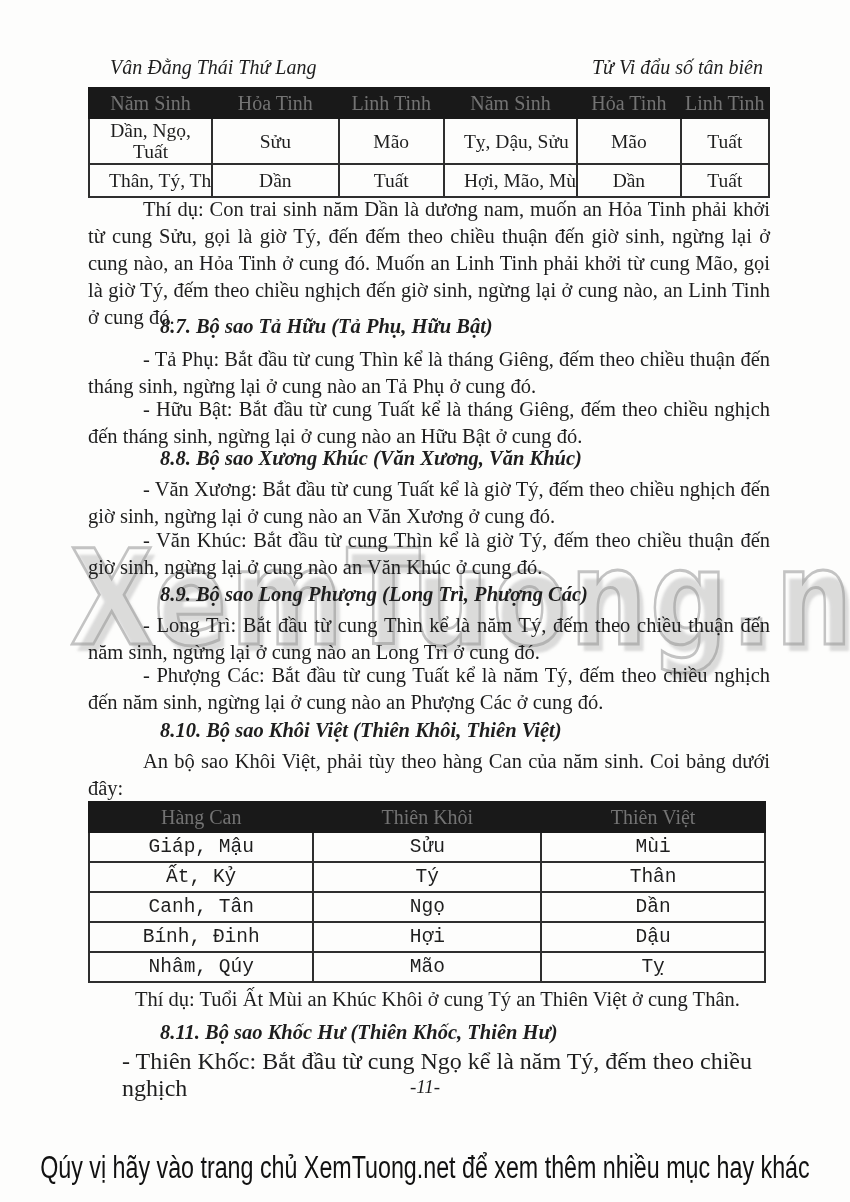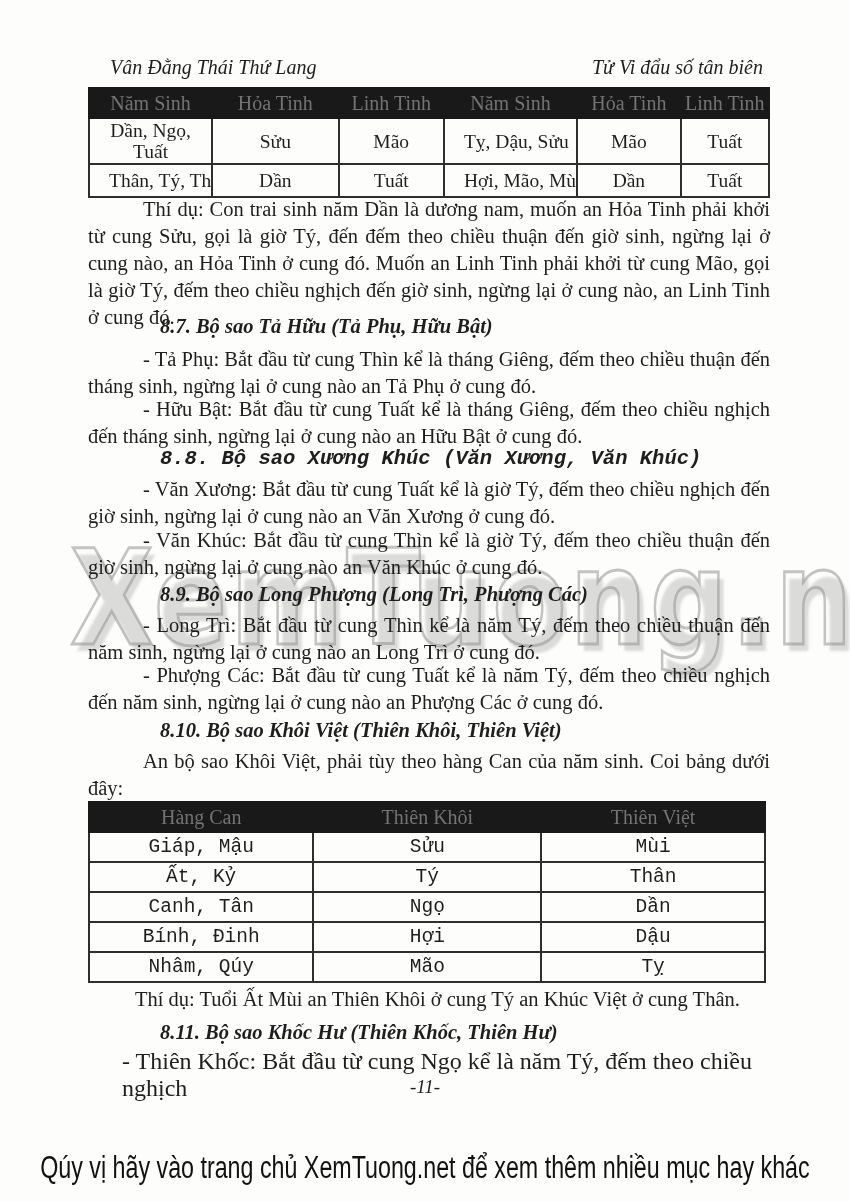--- a/index.html
+++ b/index.html
@@ -31,21 +31,21 @@
   #t2 td { height:30px;font-family:Liberation Mono, monospace; }
 
   
   .para { left:88px; width:682px; text-align:justify; text-indent:55px;
           font-size:20.5px; line-height:27px; }
   .ex   { }
   .sechead { left:160px; width:610px; font-weight:bold; font-style:italic;
              font-size:20.5px; white-space:nowrap; }
   #ex1  { top:196px; }
   #h87  { top:315px; }  #p871 { top:346px; }  #p872 { top:396px; }
-  #h88  { top:447px;font-family:Liberation Mono, monospace; }  #p881 { top:476px; }  #p882 { top:527px; }
+  #h88  { top:447px; }  #p881 { top:476px; }  #p882 { top:527px; }
   #h89  { top:583px; }  #p891 { top:612px; }  #p892 { top:662px; }
   #h810 { top:719px; }  #p810 { top:748px; }
   #ex2  { top:988px; left:88px; width:682px; text-indent:47px; font-size:20.5px; }
   #h811 { top:1021px; }
   #p811 { top:1048px; left:122px; width:648px; text-indent:0; font-size:24px; }
   #pnum { top:1076px; left:0; width:850px; text-align:center; font-size:19px;font-style:italic; }
 
   
   #wm { top:532px; left:70px; z-index:0;
         font-family:"DejaVu Sans","Liberation Sans",sans-serif;
@@ -165,21 +165,21 @@
           <td>Dậu</td>
         </tr>
         <tr>
           <td>Nhâm, Qúy</td>
           <td>Mão</td>
           <td>Tỵ</td>
         </tr>
       </tbody>
   </table>
 
-  <p id="ex2" class="abs ex">Thí dụ: Tuổi Ất Mùi an Thiên Khôi ở cung Tý an Khúc Việt ở cung Thân.</p>
+  <p id="ex2" class="abs ex">Thí dụ: Tuổi Ất Mùi an Khúc Khôi ở cung Tý an Thiên Việt ở cung Thân.</p>
 
   <h3 id="h811" class="abs sechead">8.11. Bộ sao Khốc Hư (Thiên Khốc, Thiên Hư)</h3>
   <p id="p811" class="abs">- Thiên Khốc: Bắt đầu từ cung Ngọ kể là năm Tý, đếm theo chiều nghịch</p>
 
   <div id="pnum" class="abs">-11-</div>
 
   <div id="ftr" class="abs">
     <span>Qúy vị hãy vào trang chủ XemTuong.net để xem thêm nhiều mục hay khác</span>
   </div>
 

